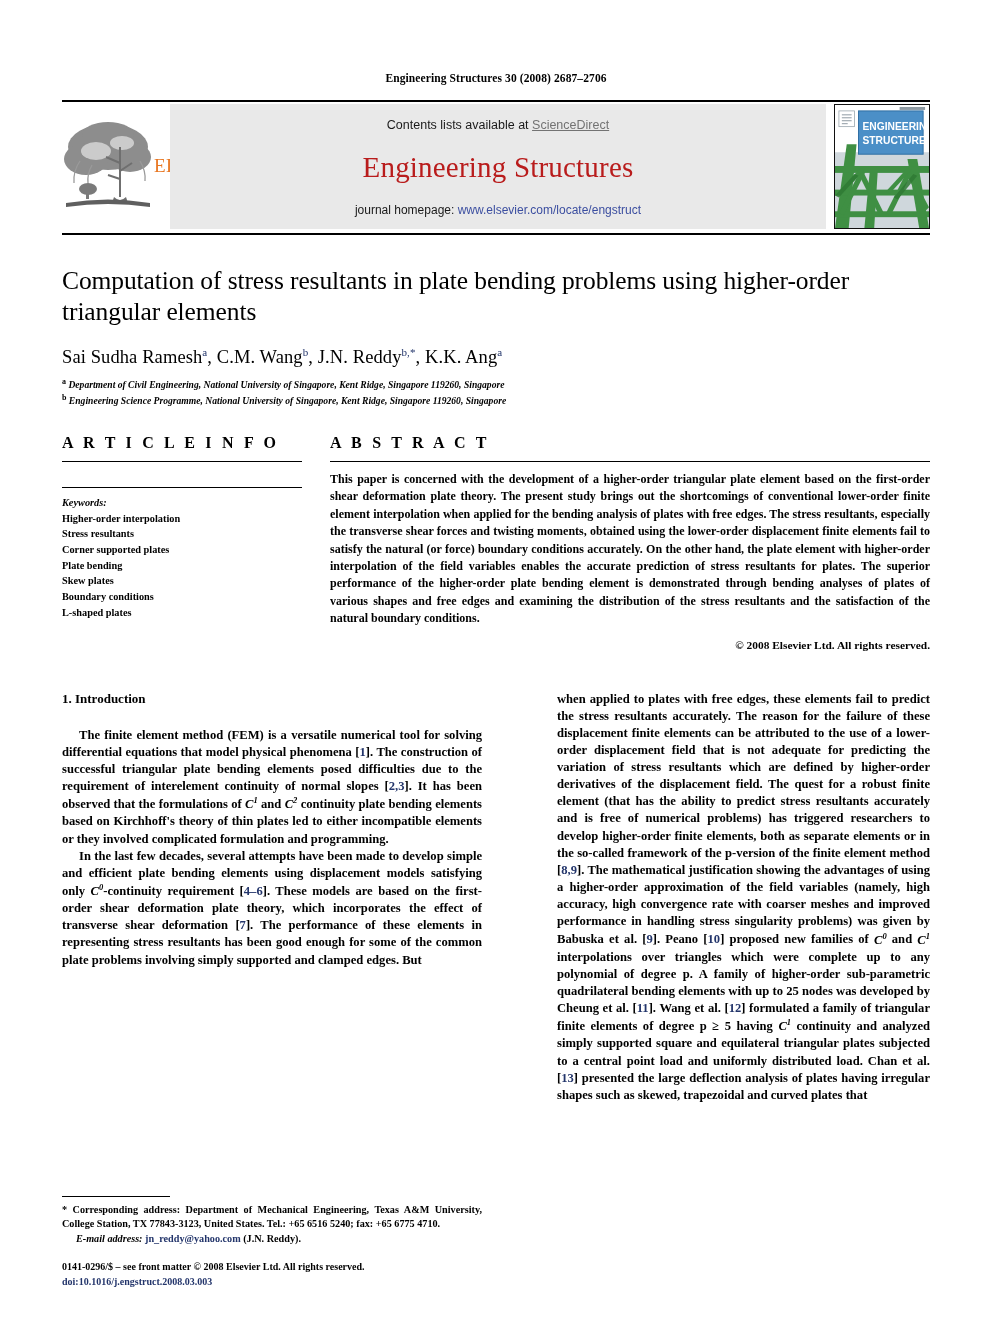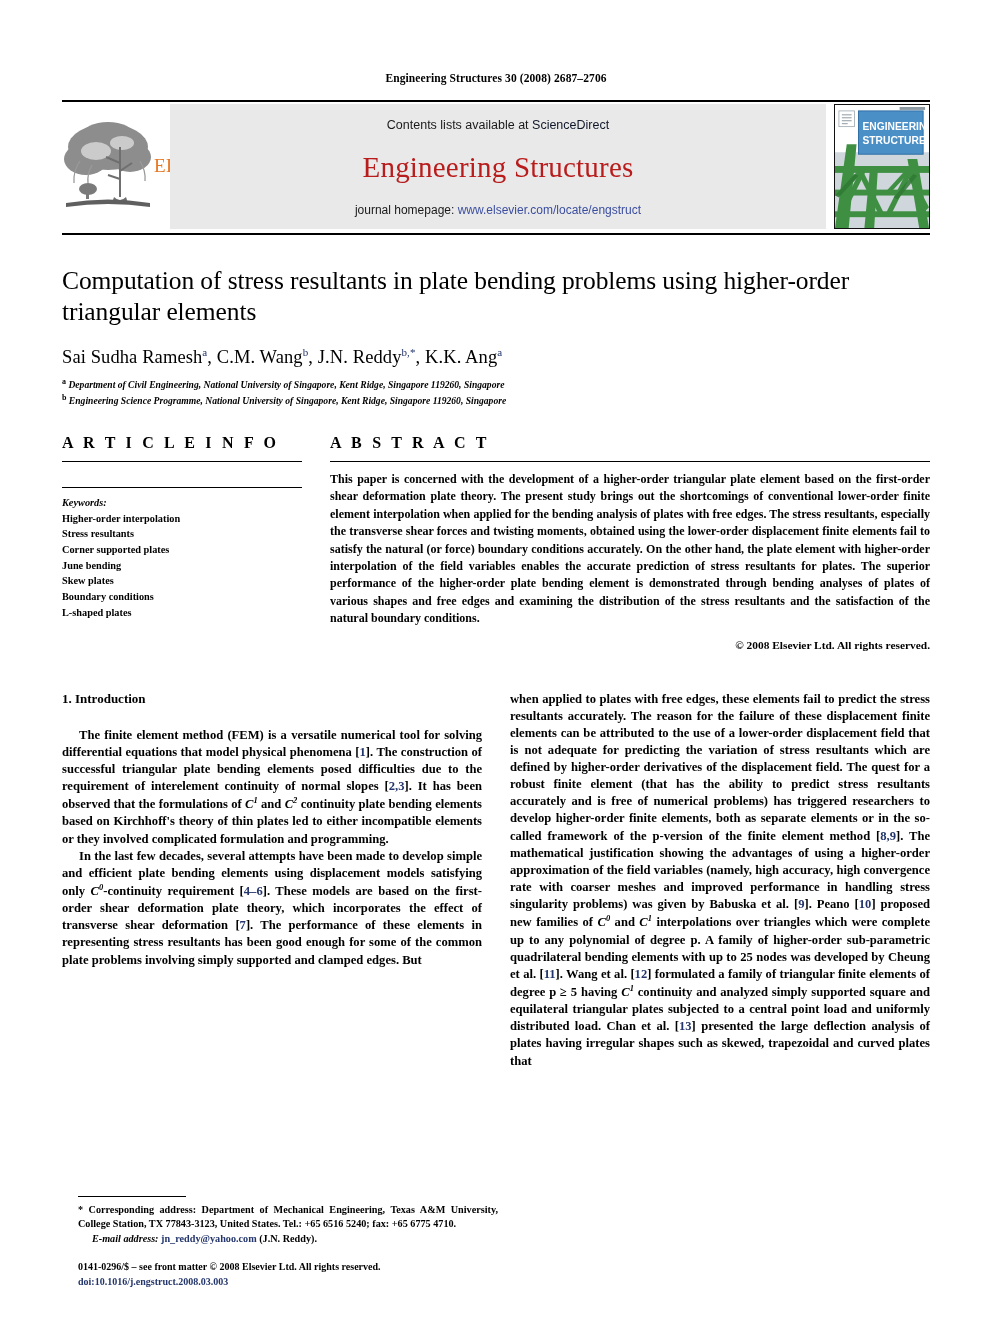--- a/index.html
+++ b/index.html
@@ -56,21 +56,21 @@
     flex-direction: column;
     align-items: center;
     justify-content: space-between;
     padding: 14px 0 12px 0;
   }
   .contents-line {
     font-family: "Liberation Sans", sans-serif;
     font-size: 12.5px;
     color: #1a1a1a;
   }
-  .contents-line .sd-link { color: #0f172a; }
+  .contents-line .sd-link { color: #737373; text-decoration: underline; }
   .journal-name {
     font-family: "Liberation Serif", serif;
     font-size: 29px;
     letter-spacing: .2px;
     color: #b91c1c;
   }
   .homepage-line {
     font-family: "Liberation Sans", sans-serif;
     font-size: 12px;
     color: #1a1a1a;
@@ -143,21 +143,21 @@
   }
 
   
   .body-cols {
     display: flex;
     gap: 28px;
     margin-top: 40px;
     justify-content: flex-end;
   }
   .bcol { width: 420px; flex: 0 0 420px; position: relative; }
-  .bcol.right { flex: 1 1 auto; width: auto; }
+  .bcol.right { flex: 1 1 auto; width: auto; margin-left: 47px; }
   .sec-title {
     font-size: 13px;
     font-weight: bold;
     margin-bottom: 20px;
   }
   p.para {
     font-size: 12.6px;
     line-height: 1.36;
     text-align: justify;
     margin: 0;
@@ -165,21 +165,21 @@
     font-weight: bold;
   }
   p.para + p.para { margin-top: 0; }
   .ref { color: #23356b; }
   .mathvar { font-style: italic; font-family: "Liberation Serif", serif; }
   .mathvar sup { font-size: 8.5px; }
 
   
   .footnote-area {
     position: absolute;
-    left: 78px;
+    left: 62px;
     bottom: 34px;
     width: 420px;
   }
   .fn-rule { border-top: 1px solid #000; width: 108px; margin-bottom: 6px; }
   .fn-text {
     font-size: 10.2px;
     line-height: 1.42;
     text-align: justify;
     font-weight: bold;
   }
@@ -306,21 +306,21 @@
     <div class="col-info">
       <div class="sec-head">A R T I C L E    I N F O</div>
       <div class="thin-rule"></div>
       <div class="kw-block">
         <div class="thin-rule"></div>
         <div class="info-body">
           <div class="lead">Keywords:</div>
           <div class="kw-line">Higher-order interpolation</div>
           <div class="kw-line">Stress resultants</div>
           <div class="kw-line">Corner supported plates</div>
-          <div class="kw-line">June bending</div>
+          <div class="kw-line">Plate bending</div>
           <div class="kw-line">Skew plates</div>
           <div class="kw-line">Boundary conditions</div>
           <div class="kw-line">L-shaped plates</div>
         </div>
       </div>
     </div>
 
     <div class="col-abstract">
       <div class="sec-head">A B S T R A C T</div>
       <div class="thin-rule"></div>

